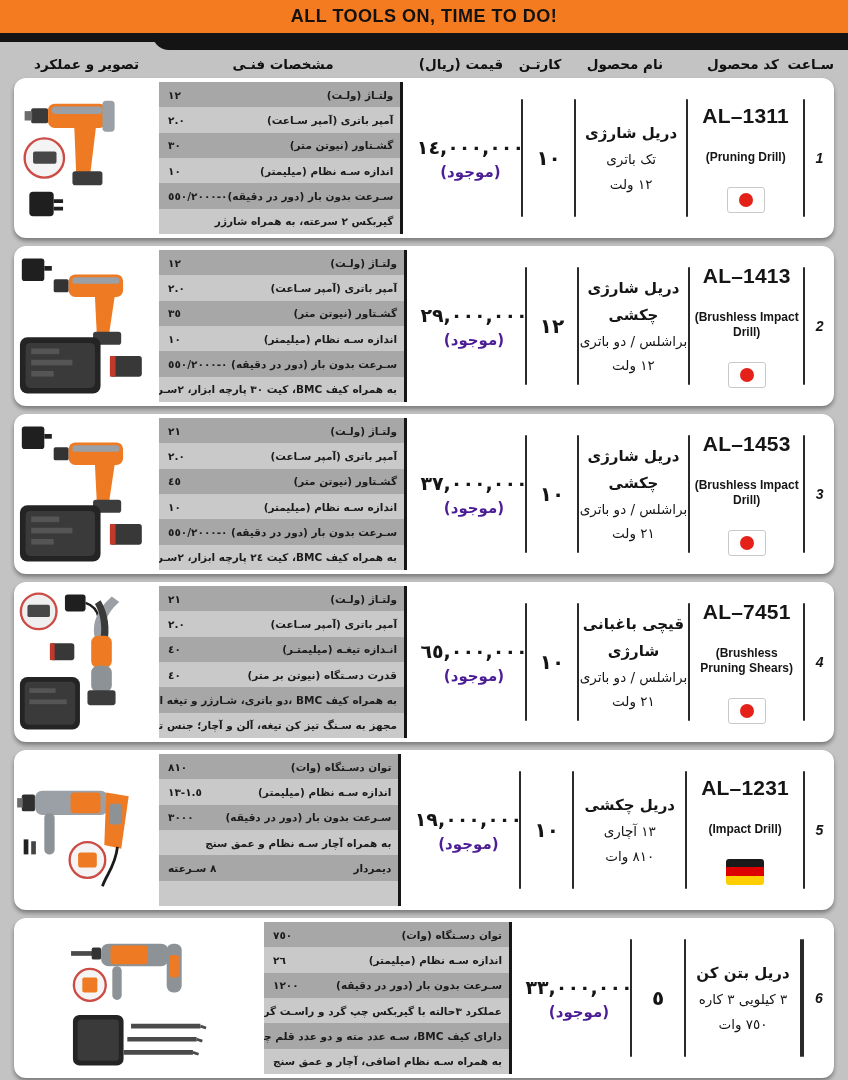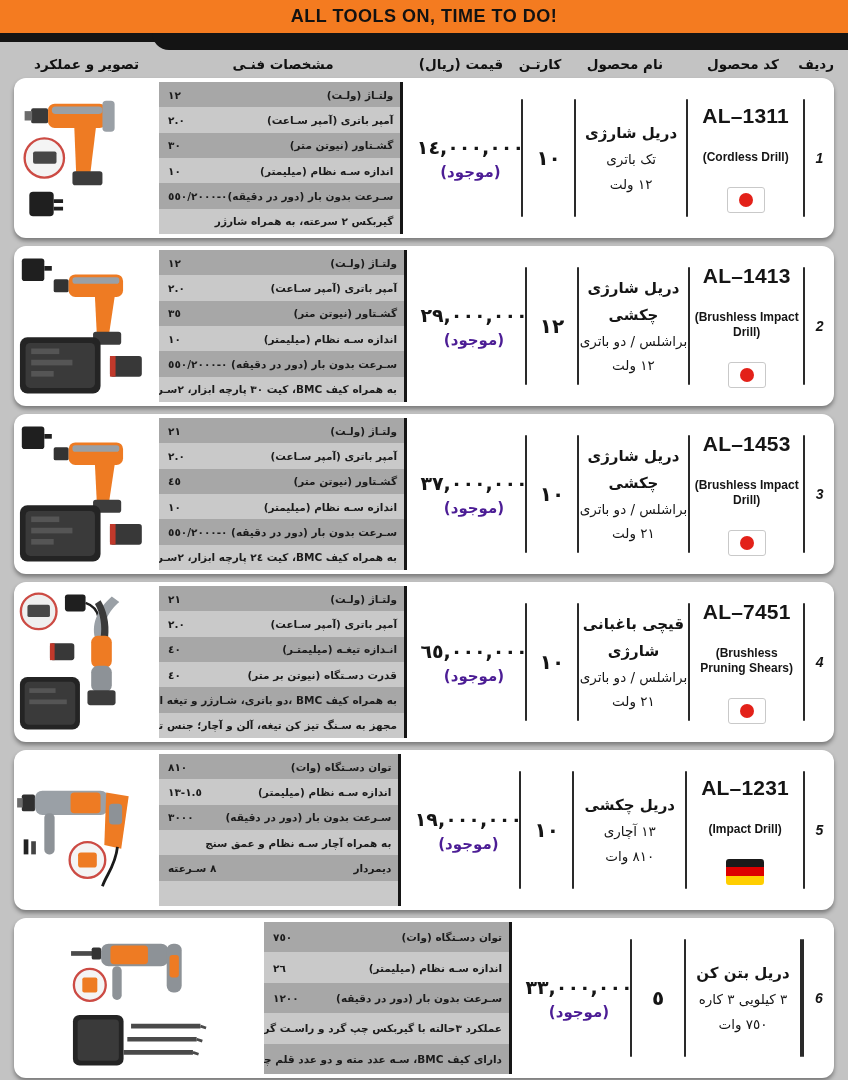--- a/index.html
+++ b/index.html
@@ -62,41 +62,41 @@
 
 <div class="banner">
   <span class="banner-title">ALL TOOLS ON, TIME TO DO!</span>
 </div>
 <div class="swoosh">
   <div class="swoosh-thin"></div>
   <div class="swoosh-thick"></div>
 </div>
 
 <div class="colhead">
-  <span class="w-row">ردیف</span>
+  <span class="w-row">سـاعت</span>
   <span class="w-d"></span>
   <span class="w-code">کد محصول</span>
   <span class="w-d"></span>
   <span class="w-name">نام محصول</span>
   <span class="w-d"></span>
   <span class="w-carton">کارتـن</span>
   <span class="w-d"></span>
   <span class="w-price">قیمت (ریال)</span>
   <span class="w-dt"></span>
   <span class="w-specs">مشخصات فنـی</span>
   <span class="w-image">تصویر و عملکرد</span>
 </div>
 
 <div class="cards">
     <div class="card">
     <div class="c-row">1</div>
     <div class="vdiv"></div>
     <div class="c-code">
       <span class="code-text">AL–1311</span>
-      <span class="code-en">(Cordless Drill)</span>
+      <span class="code-en">(Pruning Drill)</span>
       <span class="flag japan">
           <span class="dot"></span>
         </span>
     </div>
     <div class="vdiv"></div>
     <div class="c-name">
         <div class="nl0">دریل شارژی</div>
         <div class="nl1">تک باتری</div>
         <div class="nl2">١٢ ولت</div>
       </div>
@@ -453,20 +453,24 @@
           <span class="spec-val">١٢٠٠</span>
         </div>
         <div class="spec-row">
           <span>عملکرد ٣حالته با گیربکس چپ گرد و راسـت گرد</span>
           <span class="spec-val"></span>
         </div>
         <div class="spec-row">
           <span>دارای کیف BMC، سـه عدد مته و دو عدد قلم چهار شیار</span>
           <span class="spec-val"></span>
         </div>
+        <div class="spec-row">
+          <span>به همراه سـه نظام اضافی، آچار و عمق سنج</span>
+          <span class="spec-val"></span>
+        </div>
       </div>
     <div class="c-image">
         <svg viewBox="0 0 150 160">
           <rect x="2" y="30" width="24" height="5" fill="#4a4a4a"></rect>
           <rect x="24" y="26" width="10" height="13" rx="2" fill="#333333"></rect>
           <rect x="34" y="22" width="72" height="24" rx="8" fill="#8d9297"></rect>
           <rect x="44" y="24" width="40" height="20" rx="4" fill="#ee7b23"></rect>
           <rect x="104" y="22" width="16" height="52" rx="7" fill="#8d9297"></rect>
           <rect x="107" y="34" width="10" height="24" rx="3" fill="#ee7b23"></rect>
           <rect x="46" y="46" width="10" height="36" rx="5" fill="#8d9297"></rect>

